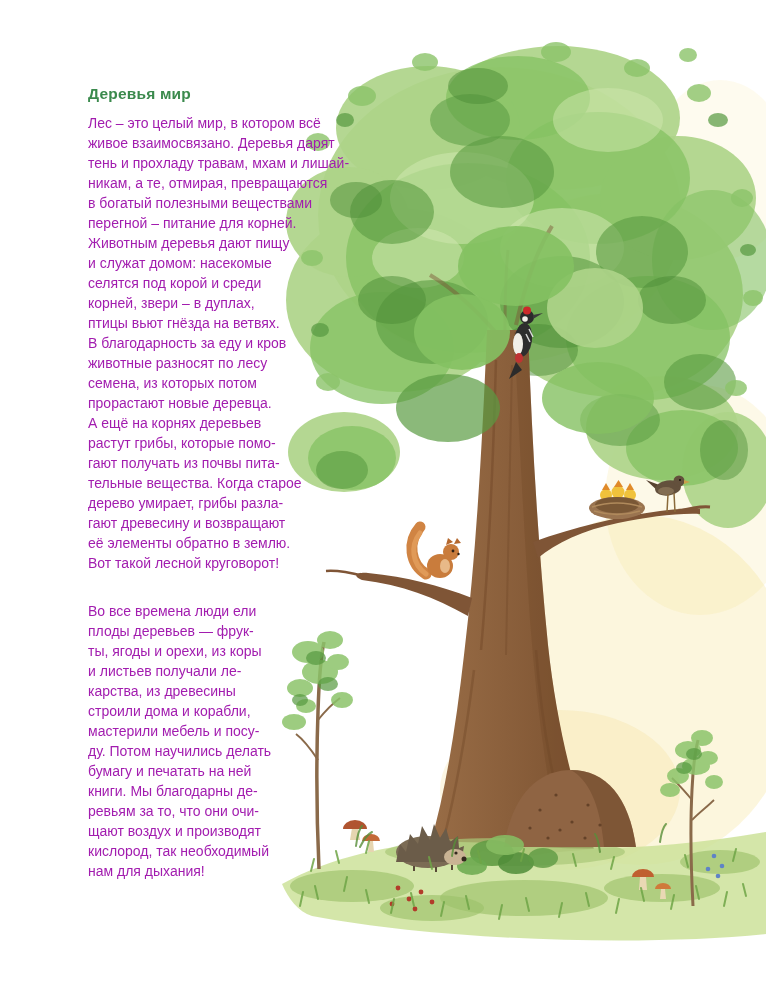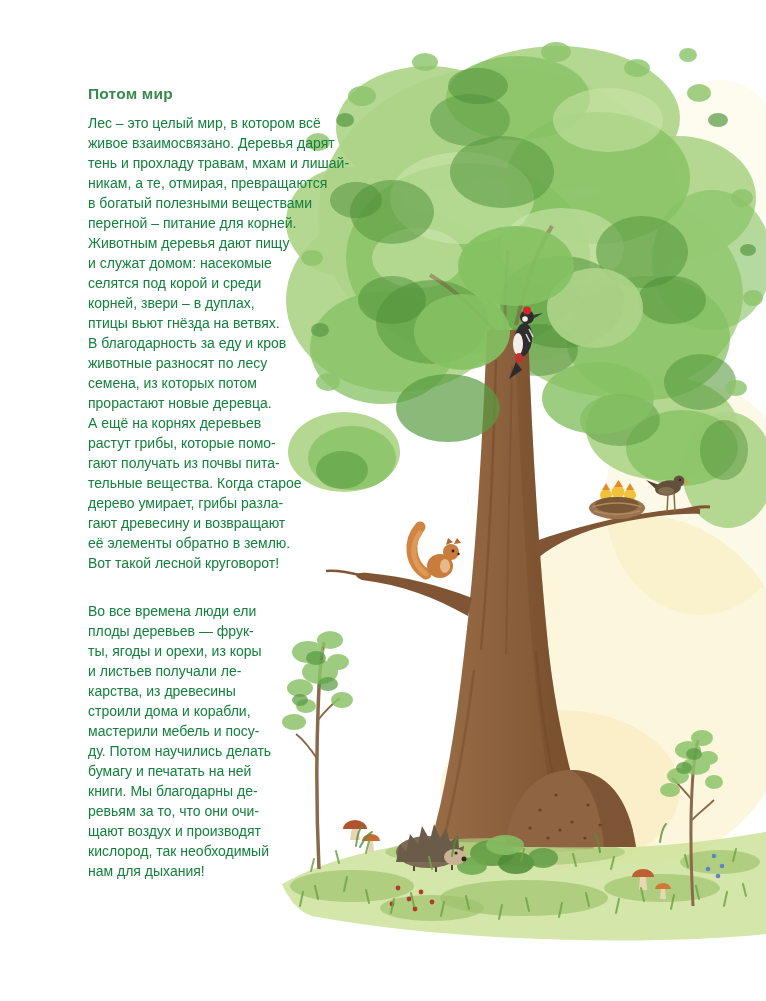--- a/index.html
+++ b/index.html
@@ -9,21 +9,21 @@
     font-family:"Liberation Sans", sans-serif;
   }
   .illustration { position:absolute; inset:0; width:766px; height:1001px; }
   .text-col { position:absolute; left:88px; top:84px; width:300px; z-index:2; }
   .section + .section { margin-top:28px; }
   .section-heading {
     margin:0 0 9px 0; font-size:15.5px; font-weight:bold; line-height:20px;
     color:#3b8a4d; letter-spacing:.2px; white-space:pre-line;
   }
   .section-body {
-    margin:0; font-size:14px; line-height:20px; color:#15803d;
+    margin:0; font-size:14px; line-height:20px; color:#a21caf;
     white-space:pre-line;
   }
 </style>
 </head>
 <body>
 
 <div class="page">
 
   <svg class="illustration" viewBox="0 0 766 1001" xmlns="http://www.w3.org/2000/svg">
     <defs>
@@ -290,21 +290,21 @@
     </g>
 
     <g>
       <path d="M300 906 l3 -14 M318 899 l-3 -13 M344 891 l3 -14 M369 903 l-3 -13 M391 913 l3 -14 M414 906 l-3 -13 M441 916 l3 -14 M469 909 l-3 -13 M499 919 l3 -14 M529 911 l-3 -13 M559 917 l3 -14 M589 906 l-3 -13 M616 913 l3 -14 M644 901 l-3 -13 M671 909 l3 -14 M699 899 l-3 -13 M724 906 l3 -14 M746 896 l-3 -12 M311 871 l3 -12 M339 863 l-3 -12 M366 853 l3 -12 M481 863 l-3 -12 M611 869 l3 -12 M688 867 l-3 -12 M733 861 l3 -12 M432 869 l-3 -12 M521 861 l3 -12 M576 866 l-3 -12" stroke="#6fa446" stroke-width="2" fill="none" opacity="0.85" stroke-linecap="round"></path>
       <path d="M356 846 q2 -16 6 -20 M360 847 q6 -12 12 -15 M452 856 q2 -14 5 -18 M600 852 q-2 -14 -5 -18 M660 842 q2 -14 6 -18" stroke="#578f3a" stroke-width="2" fill="none" opacity="0.8" stroke-linecap="round"></path>
     </g>
   </svg>
 
   <div class="text-col">
     <div class="section">
-      <h2 class="section-heading">Потом мир</h2>
+      <h2 class="section-heading">Деревья мир</h2>
       <p class="section-body">Лес – это целый мир, в котором всё
 живое взаимосвязано. Деревья дарят
 тень и прохладу травам, мхам и лишай-
 никам, а те, отмирая, превращаются
 в богатый полезными веществами
 перегной – питание для корней.
 Животным деревья дают пищу
 и служат домом: насекомые
 селятся под корой и среди
 корней, звери – в дуплах,

